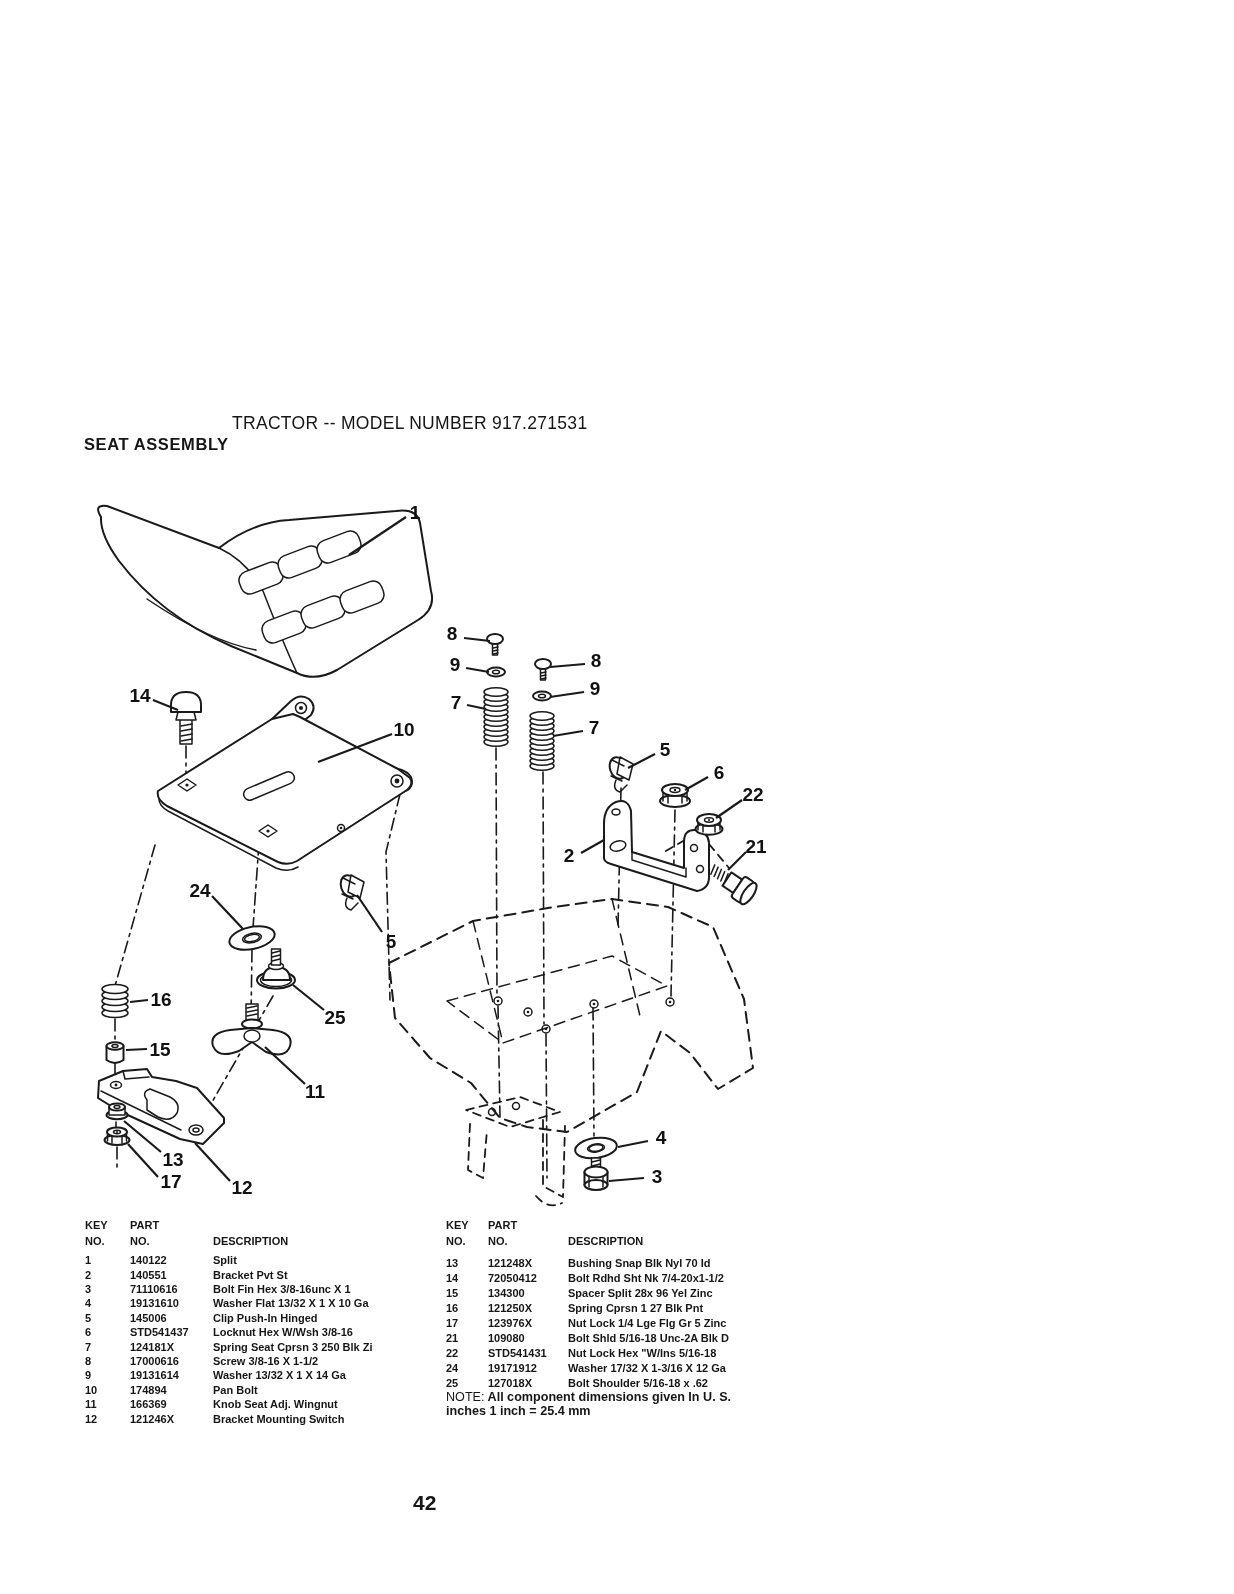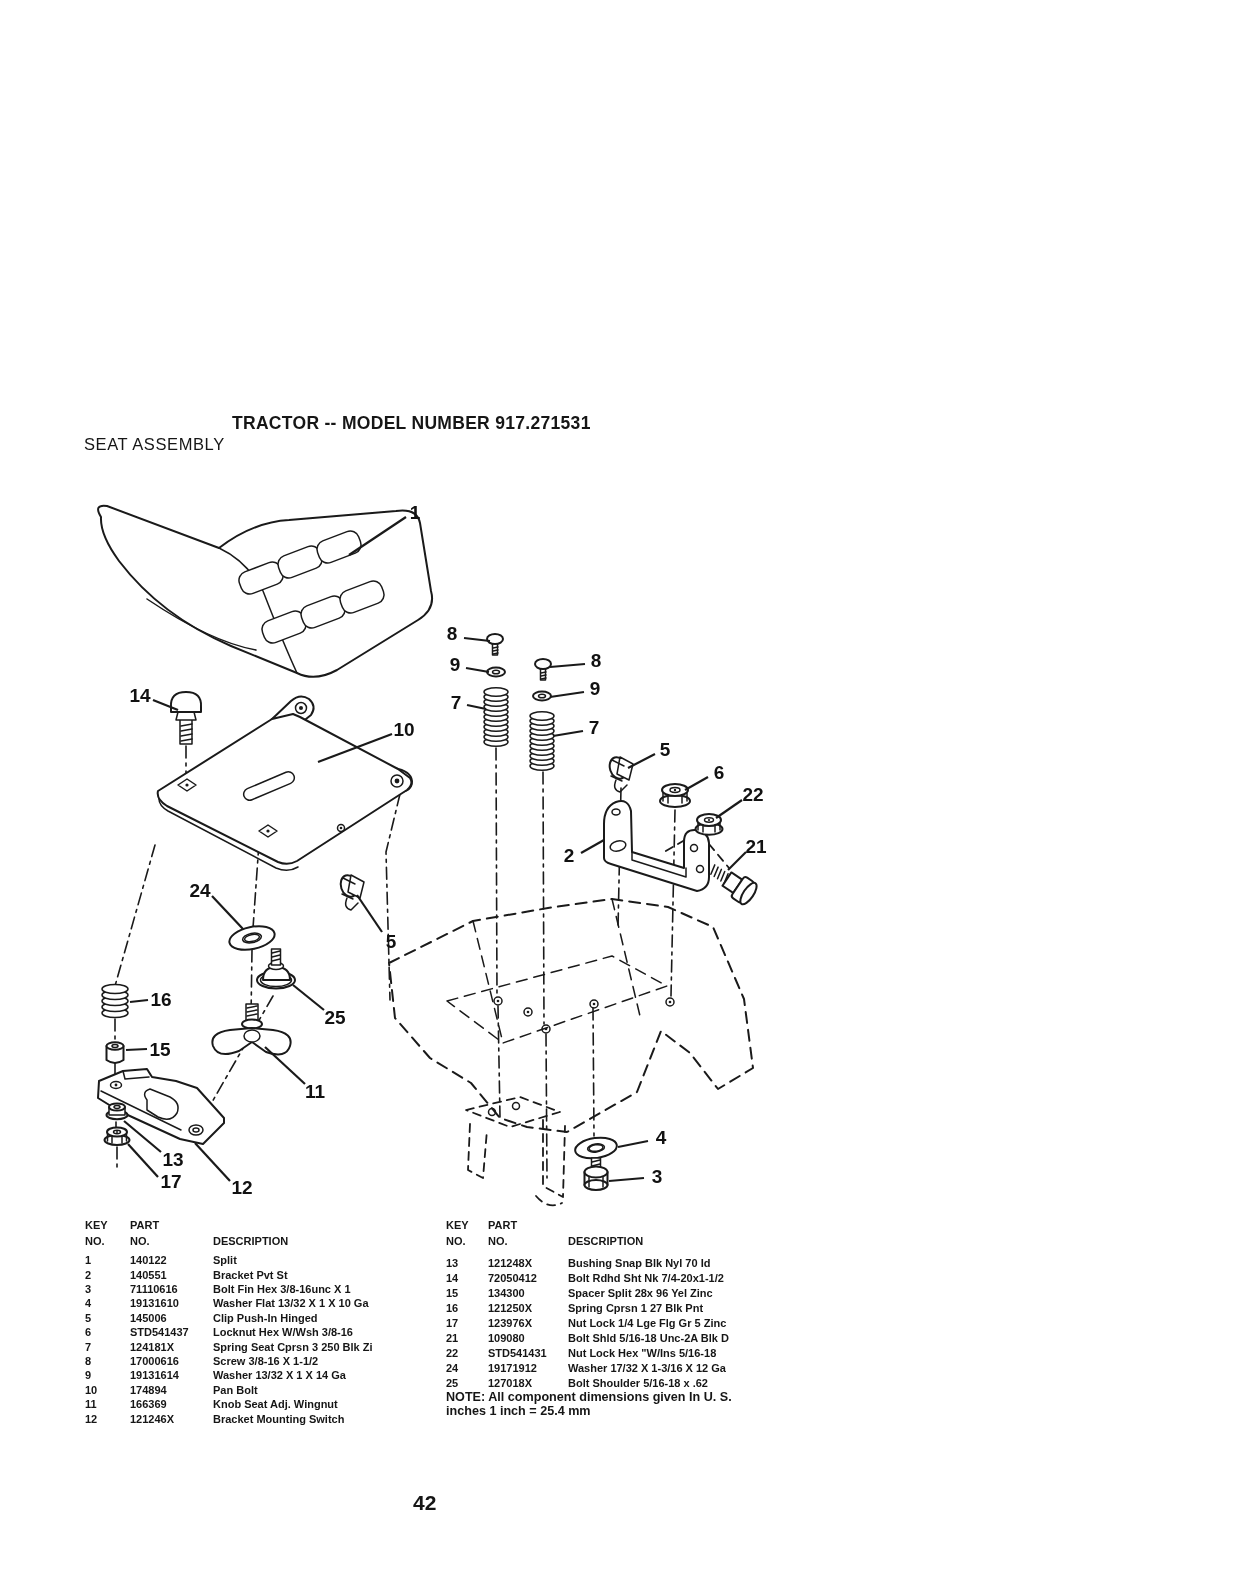--- a/index.html
+++ b/index.html
@@ -1,22 +1,22 @@
 <!DOCTYPE html>
 <html><head>
 <meta charset="utf-8">
 <style>
   html,body{margin:0;padding:0}
   body{
     width:1234px;height:1594px;position:relative;background:#ffffff;
     font-family:"Liberation Sans", sans-serif;color:#161616;overflow:hidden;
   }
   .abs{position:absolute}
-  .title{left:232px;top:413px;font-size:17.5px;font-weight:700;letter-spacing:.3px;white-space:nowrap}
-  .section-title{left:84px;top:435px;font-size:16.5px;font-weight:400;letter-spacing:.6px;white-space:nowrap}
+  .title{left:232px;top:413px;font-size:17.5px;font-weight:400;letter-spacing:.3px;white-space:nowrap}
+  .section-title{left:84px;top:435px;font-size:16.5px;font-weight:700;letter-spacing:.6px;white-space:nowrap}
   svg.diagram{position:absolute;left:0;top:0;width:1234px;height:1594px}
 
   .ln{stroke:#1a1a1a;stroke-width:2;fill:none;stroke-linecap:round;stroke-linejoin:round}
   .thin{stroke-width:1.5}
   .fw{fill:#ffffff}
   .fk{fill:#1a1a1a;stroke:none}
   .dd{stroke-dasharray:12 5 3 5;stroke-width:1.6}
   .dash{stroke-dasharray:11 7}
   .dash2{stroke-dasharray:8 6;stroke-width:1.8}
   .leader{stroke:#1a1a1a;stroke-width:2.2}
@@ -27,21 +27,21 @@
   .phead{font-weight:700;line-height:15.6px}
   .prows{line-height:14.4px}
   .col-right .prows{line-height:15.0px}
   .prow{display:flex}
   .ck{width:45px}
   .cp{width:83px}
   .col-right .ck{width:42px}
   .col-right .cp{width:80px}
   .cd{flex:1}
   .note{left:446px;top:1390px;font-size:12.6px;font-weight:600;line-height:14px;width:330px}
-  .nlabel{font-weight:700}
+  .nlabel{font-weight:400}
   .pageno{left:413px;top:1491px;font-size:21px;font-weight:700}
 </style>
 </head>
 <body>
 
 <div class="abs title">TRACTOR -- MODEL NUMBER 917.271531</div>
 <div class="abs section-title">SEAT ASSEMBLY</div>
 
 <svg class="diagram" viewBox="0 0 1234 1594" aria-label="seat assembly exploded view">
 

